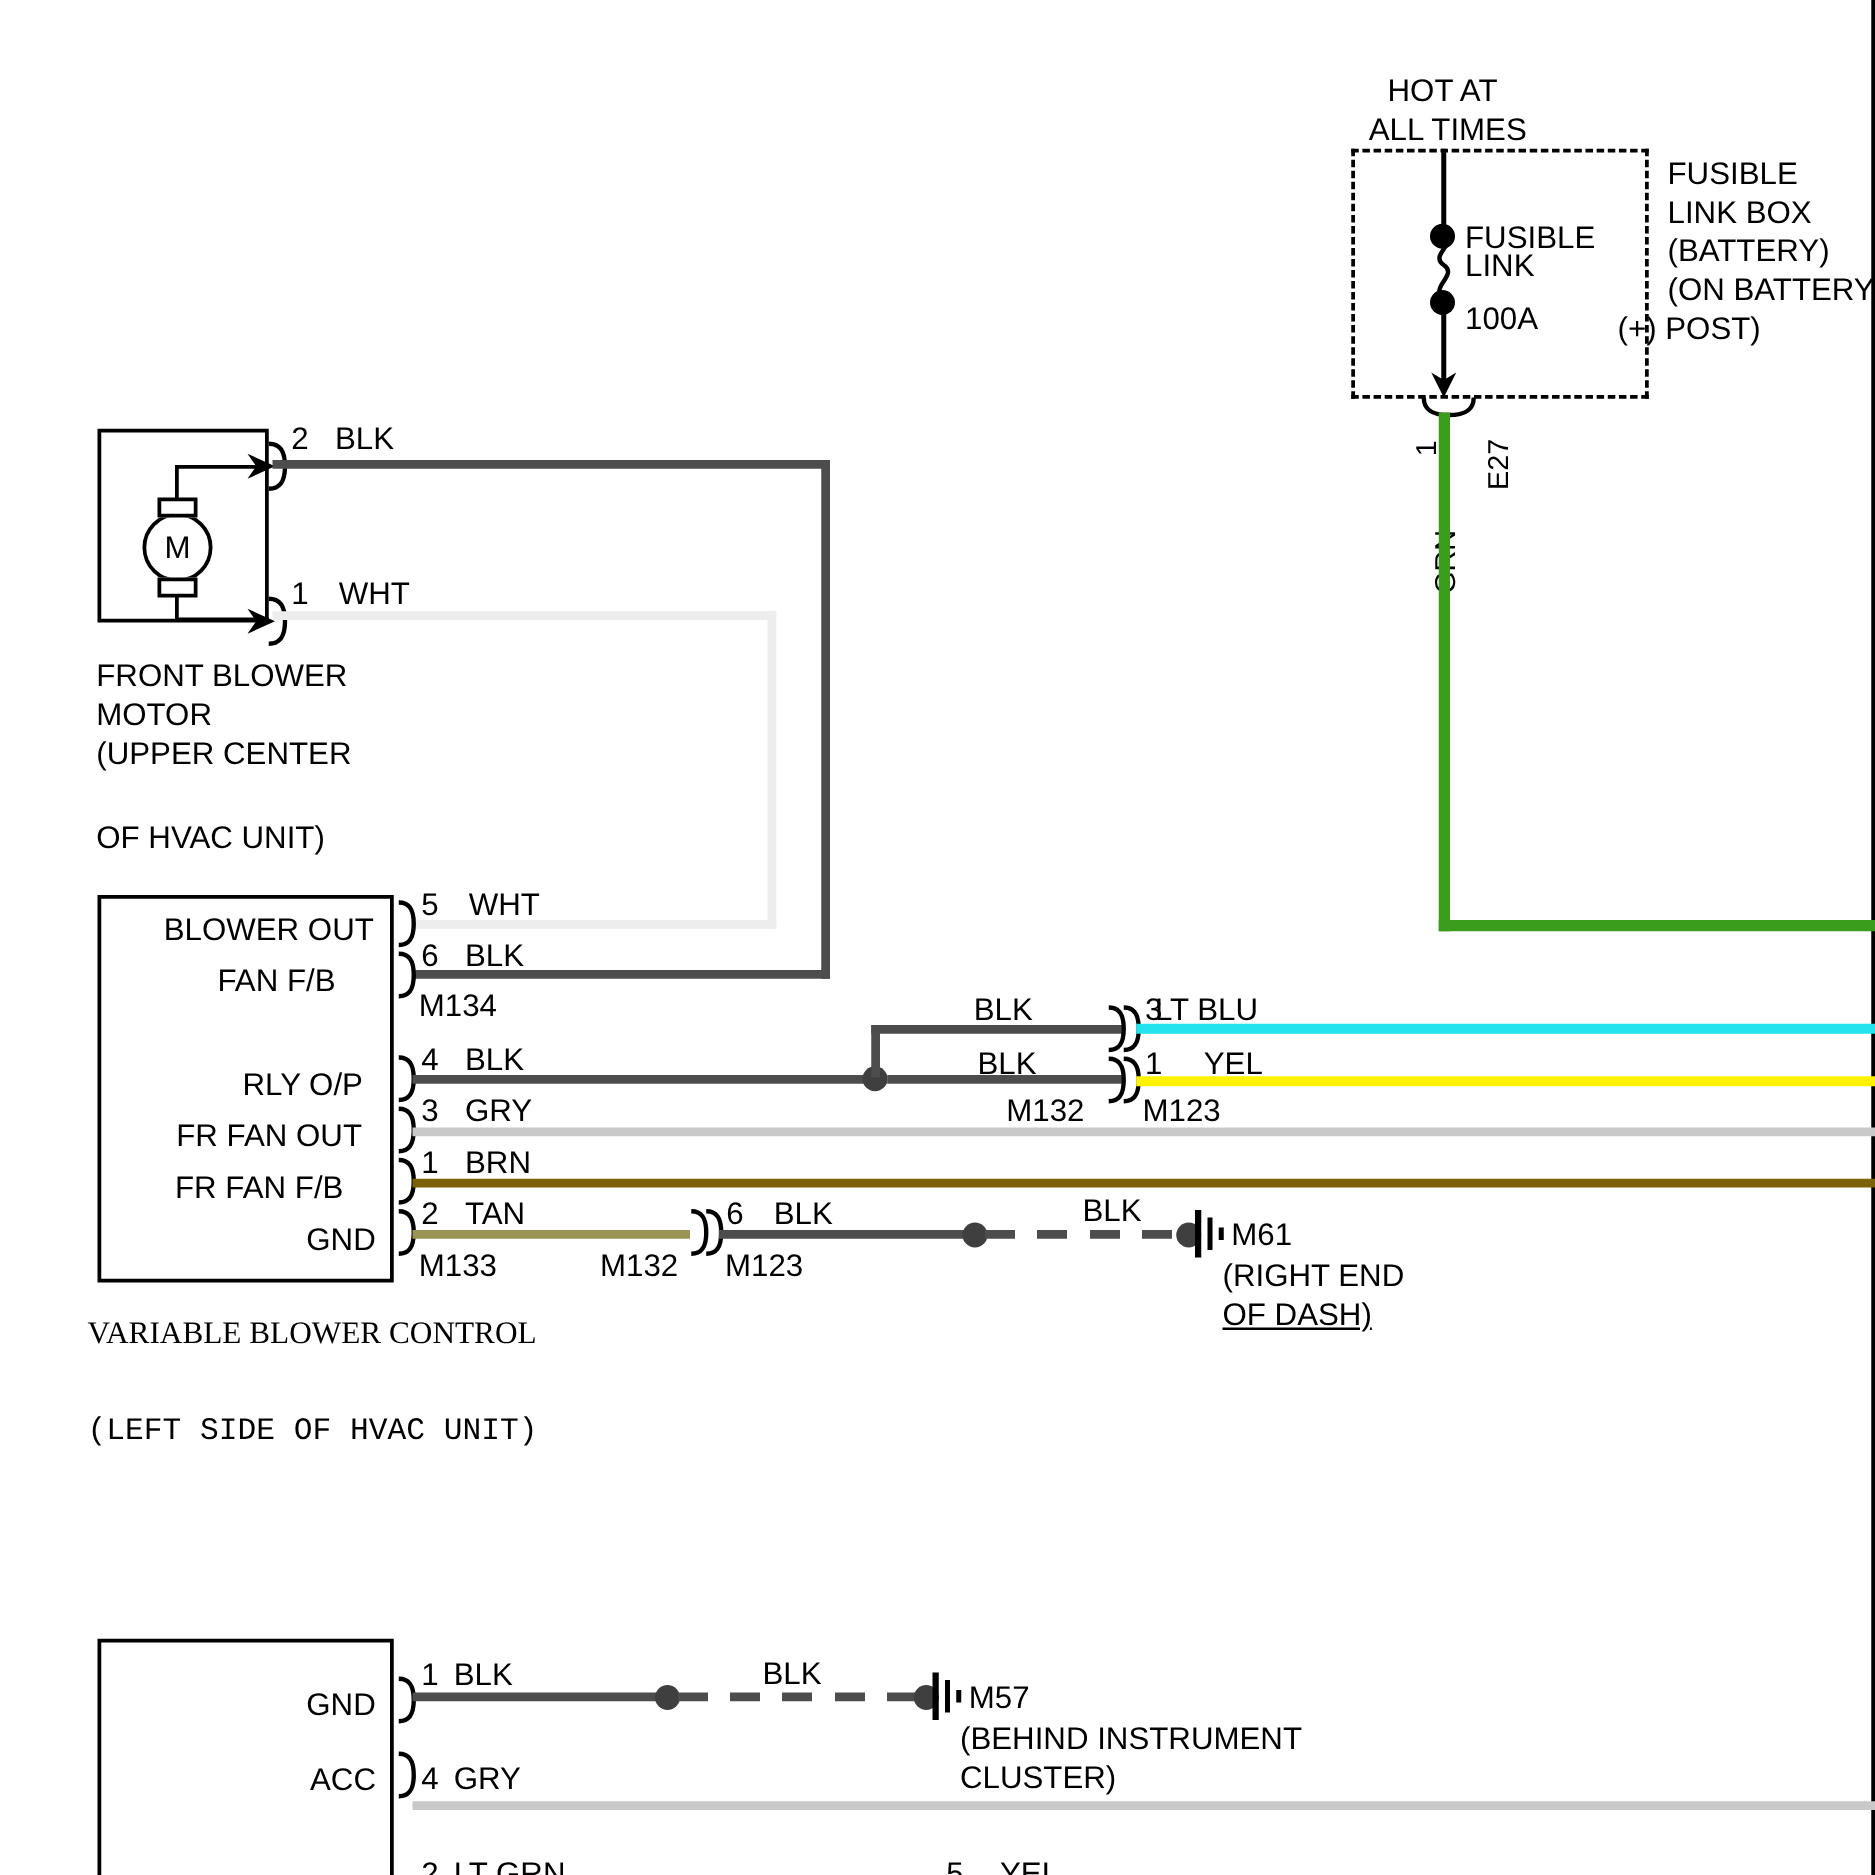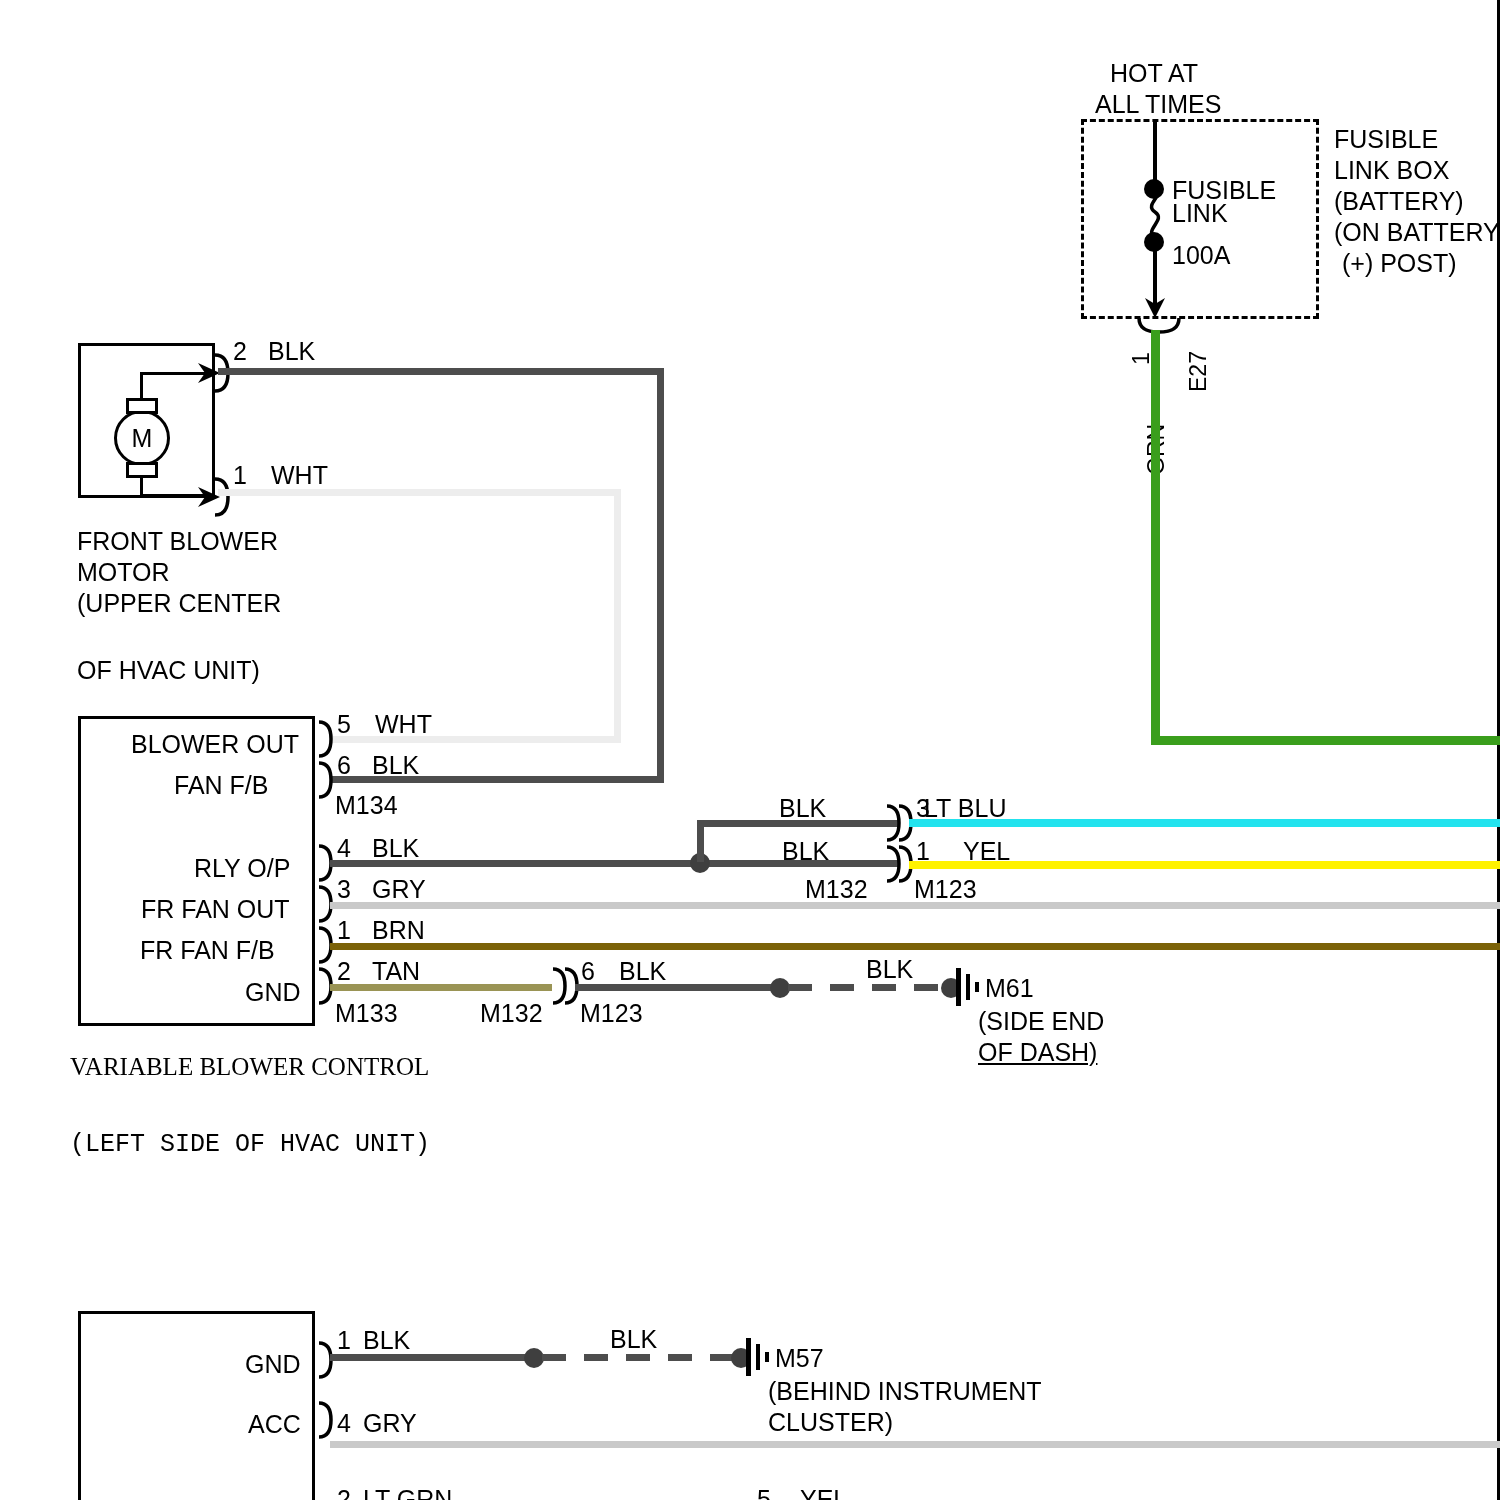--- a/index.html
+++ b/index.html
@@ -88,21 +88,21 @@
   </svg>
 
   <div class="lbl" style="left:1172px;top:176px;">FUSIBLE</div>
   <div class="lbl" style="left:1172px;top:199px;">LINK</div>
   <div class="lbl" style="left:1172px;top:241px;">100A</div>
 
   <div class="lbl" style="left:1334px;top:125px;">FUSIBLE</div>
   <div class="lbl" style="left:1334px;top:156px;">LINK BOX</div>
   <div class="lbl" style="left:1334px;top:187px;">(BATTERY)</div>
   <div class="lbl" style="left:1334px;top:218px;">(ON BATTERY</div>
-  <div class="lbl" style="left:1294px;top:249px;margin-left:48px;">(+) POST)</div>
+  <div class="lbl" style="left:1294px;top:249px;">(+) POST)</div>
 
   <svg style="left:1135px;top:316px;width:48px;height:24px;" viewBox="0 0 48 24">
     <path d="M4,2 C4,14 14,16 24,16 C34,16 44,14 44,2" fill="none" stroke="#000" stroke-width="3.5"></path>
   </svg>
   <div class="lbl sm rot" style="left:1128px;top:365px;">1</div>
   <div class="lbl sm rot" style="left:1185px;top:392px;">E27</div>
   <div class="lbl sm rot" style="left:1143px;top:475px;">GRN</div>
 
   <div class="wire" style="left:1151px;top:330px;width:9px;height:415px;background:#3a9e1c;"></div>
   <div class="wire" style="left:1151px;top:736px;width:349px;height:9px;background:#3a9e1c;"></div>
@@ -255,21 +255,21 @@
   <div class="wire" style="left:788px;top:984px;width:163px;height:7px;
               background:repeating-linear-gradient(to right,#4d4d4d 0 24px,transparent 24px 42px);"></div>
   <div class="lbl" style="left:866px;top:955px;">BLK</div>
   <div class="dot" style="left:941px;top:978px;"></div>
 
   <div class="gndbar" style="left:956px;top:968px;width:5px;height:38px;"></div>
   <div class="gndbar" style="left:966px;top:974px;width:4px;height:26px;"></div>
   <div class="gndbar" style="left:975px;top:982px;width:4px;height:10px;"></div>
 
   <div class="lbl" style="left:985px;top:974px;">M61</div>
-  <div class="lbl" style="left:978px;top:1007px;">(SIDE END</div>
+  <div class="lbl" style="left:978px;top:1007px;">(RIGHT END</div>
   <div class="lbl" style="left:978px;top:1038px;text-decoration:underline;">OF DASH)</div>
 
   <div class="box" style="left:78px;top:1311px;width:237px;height:250px;"></div>
 
   <div class="lbl" style="left:245px;top:1350px;">GND</div>
   <div class="lbl" style="left:248px;top:1410px;">ACC</div>
 
   <svg style="left:316px;top:1340px;width:20px;height:40px;" viewBox="0 0 20 40">
     <path d="M3,3 C13,3 15,11 15,20 C15,29 13,37 3,37" fill="none" stroke="#000" stroke-width="3.5"></path>
   </svg>

